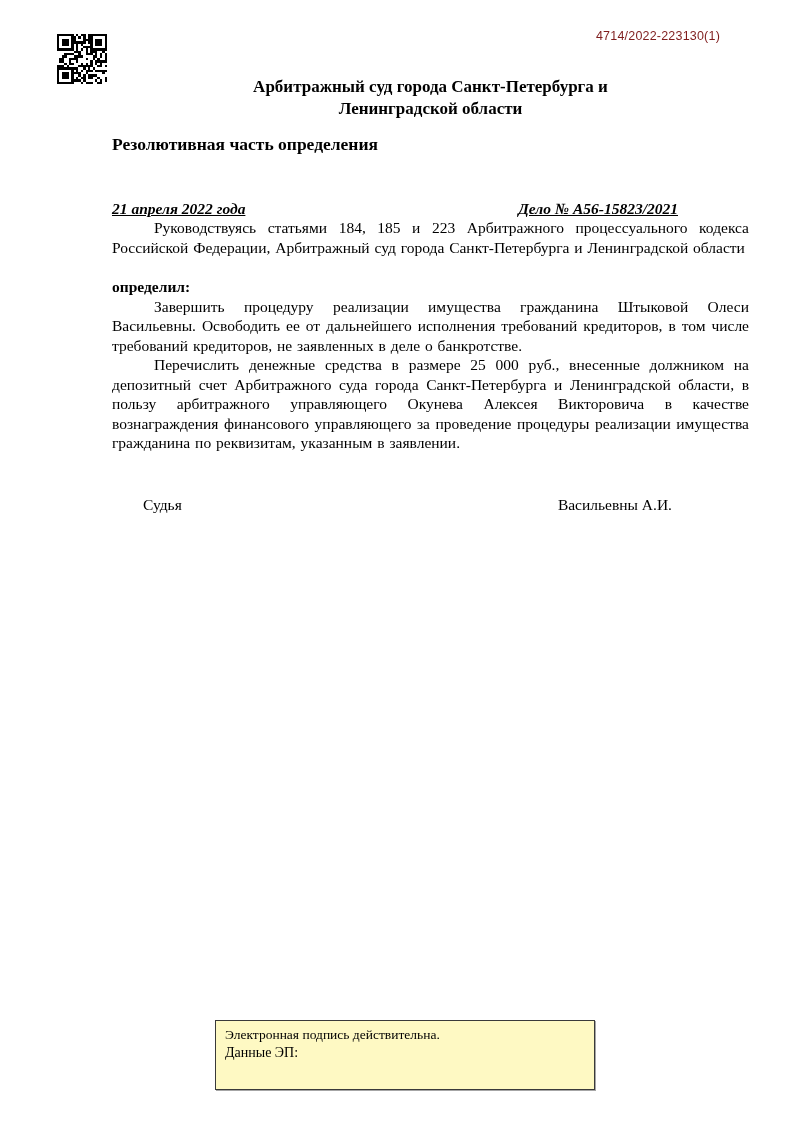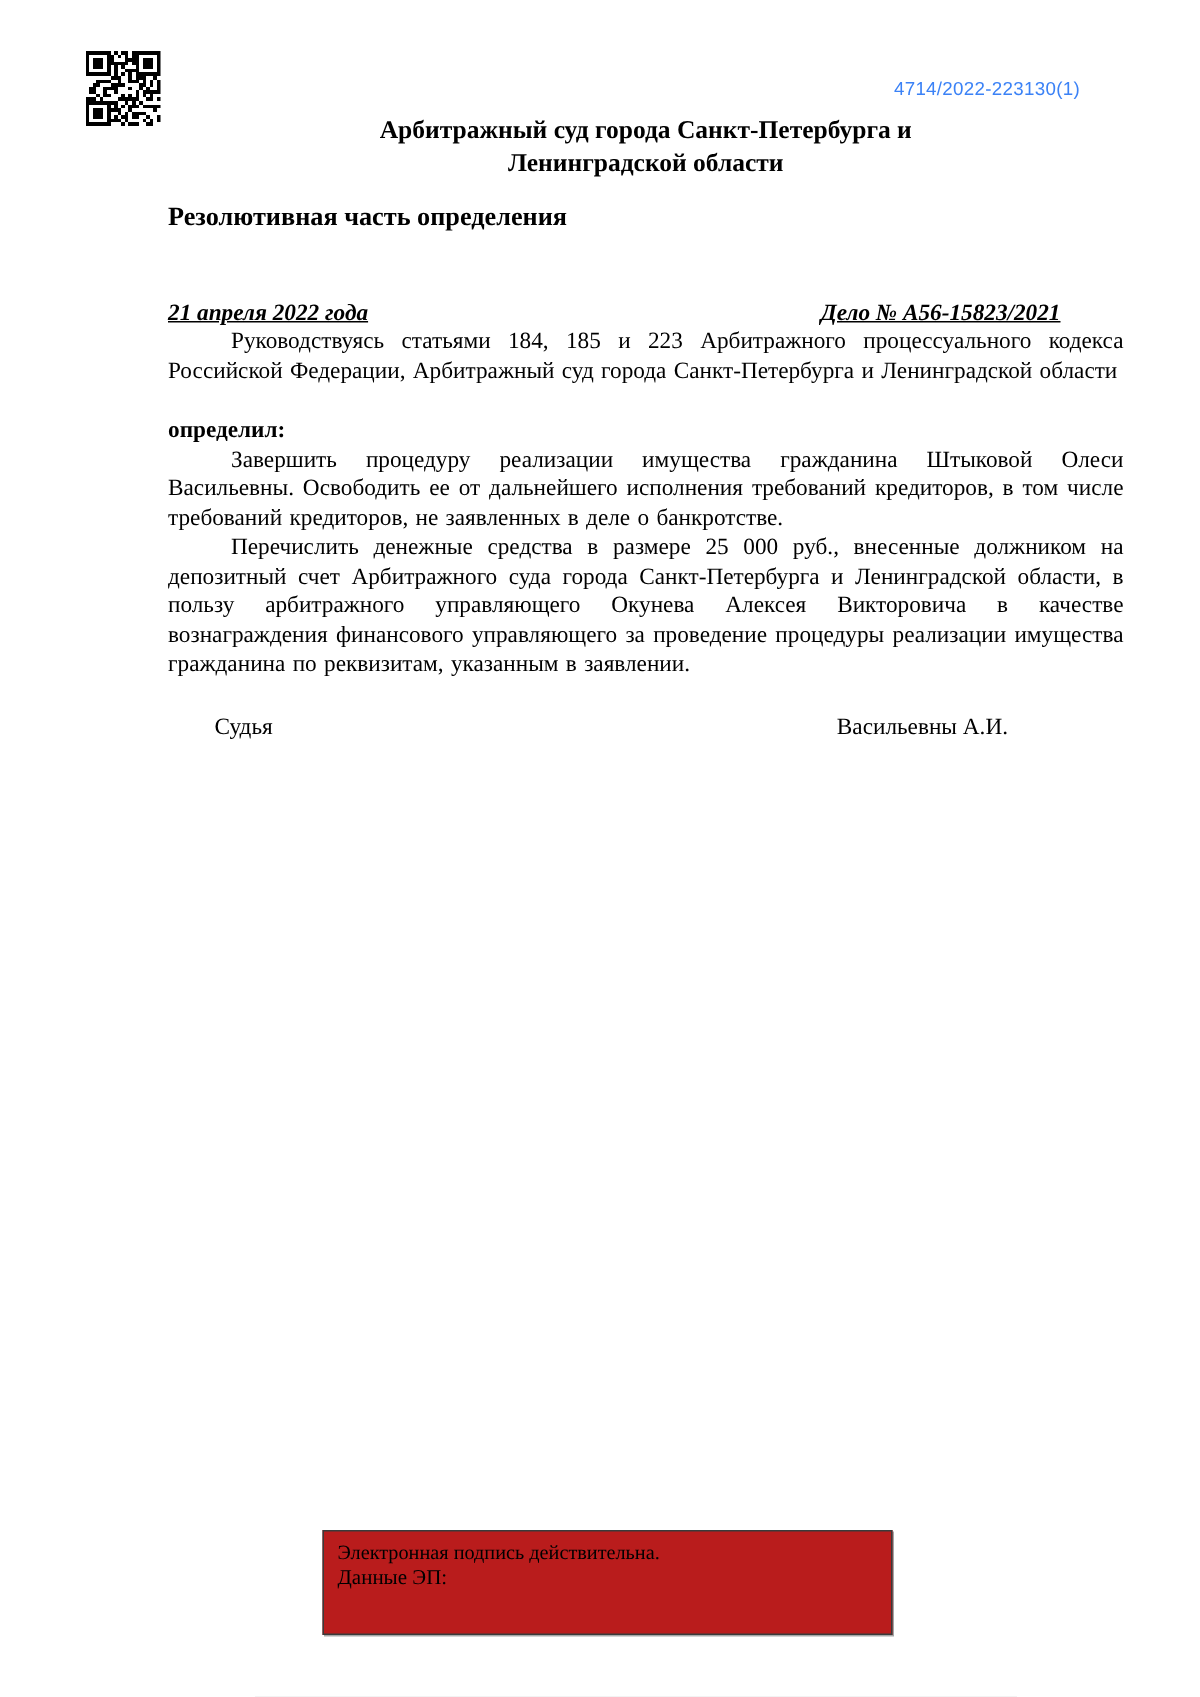--- a/index.html
+++ b/index.html
@@ -16,25 +16,25 @@
   .qr {
     position: absolute;
     left: 57px;
     top: 33px;
     width: 50px;
     height: 52px;
   }
   .qr svg { width: 100%; height: 100%; shape-rendering: crispEdges; }
   .doc-number {
     position: absolute;
-    top: 52px;
+    top: 29px;
     right: 80px;
     font-family: "Liberation Sans", "DejaVu Sans", sans-serif;
     font-size: 12.5px;
-    color: #3b82f6;
+    color: #7f1d1d;
     letter-spacing: 0.2px;
   }
   .content { padding: 0 51px 0 112px; }
   .court-title {
     margin: 76px auto 0 auto;
     max-width: 470px;
     text-align: center;
     font-weight: bold;
     font-size: 17px;
     line-height: 21.5px;
@@ -49,21 +49,21 @@
   .meta-row {
     display: flex;
     justify-content: space-between;
     align-items: baseline;
     margin-top: 45px;
     font-weight: bold;
     font-style: italic;
     font-size: 15.5px;
     text-decoration: underline;
   }
-  .meta-case { margin-right: 42px; text-align: right; }
+  .meta-case { margin-right: 71px; text-align: right; }
   p.body-par {
     margin: 0;
     text-align: justify;
     text-indent: 42px;
     font-size: 15.5px;
     line-height: 19.5px;
     word-spacing: 1px;
   }
   .par-intro { margin-top: 18px; }
   .resolution {
@@ -71,36 +71,36 @@
     text-align: left;
     font-weight: bold;
     font-size: 15.5px;
     line-height: 19.5px;
   }
   .par-a { margin-top: 17px; }
   .sig-row {
     display: flex;
     justify-content: space-between;
     align-items: baseline;
-    margin-top: 23px;
+    margin-top: 43px;
     font-size: 15.5px;
   }
   .sig-role { margin-left: 31px; }
   .sig-name { margin-right: 77px; }
   .stamp {
     position: absolute;
     left: 215px;
     top: 1020px;
     width: 380px;
     height: 70px;
     box-sizing: border-box;
     border: 1.6px solid #3a3a3a;
     box-shadow: 1px 1px 0 rgba(0,0,0,0.35);
     padding: 5px 9px 4px 9px;
-    background: #b91c1c;
+    background: #fef9c3;
   }
   .stamp-line1 { font-size: 13.5px; line-height: 17px; }
   .stamp-row { display: flex; margin-top: 2px; }
   .stamp-label { font-size: 14px; line-height: 16px; white-space: nowrap; }
   .stamp-details { margin-left: 14px; }
   .stamp-details div { font-size: 11px; line-height: 14.6px; }
 </style>
 </head>
 <body>
 

